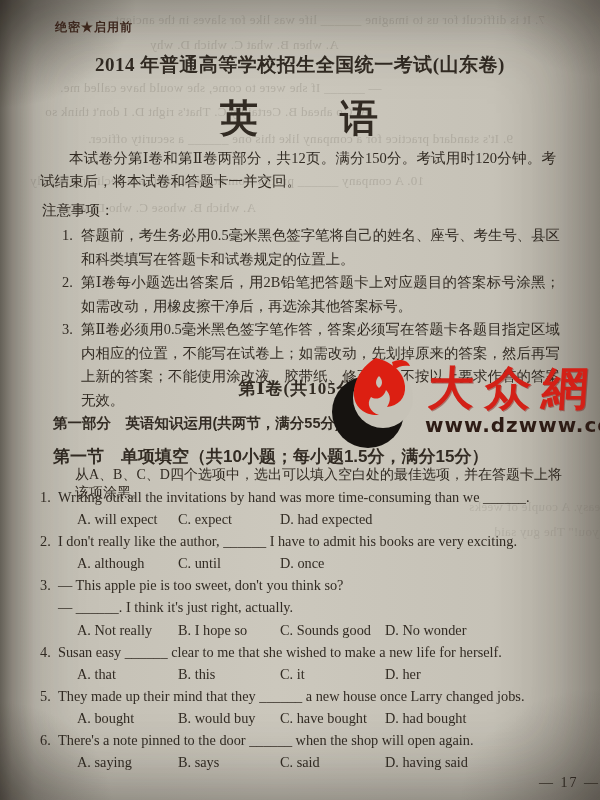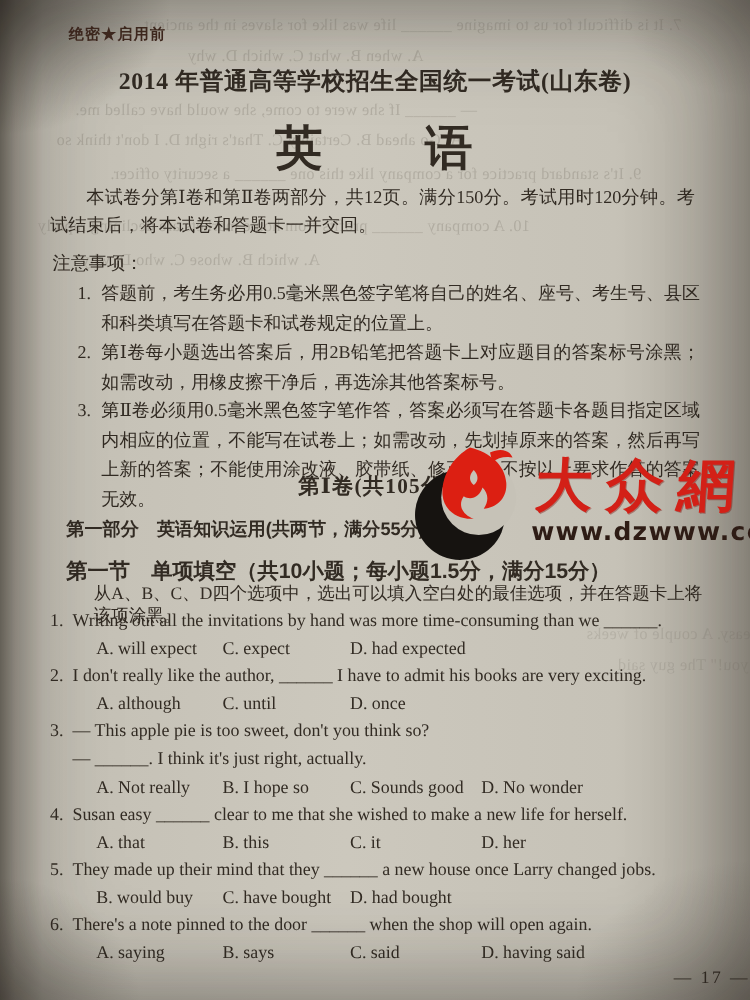--- a/index.html
+++ b/index.html
@@ -172,20 +172,21 @@
           <span>C. it</span>
           <span>D. her</span>
         </div>
       </div>
       <div>
         <div class="qline">
           <span class="qnum">5.</span>
           <span class="qtext">They made up their mind that they ______ a new house once Larry changed jobs.</span>
         </div>
         <div class="opts">
+          <span>A. bought</span>
           <span>B. would buy</span>
           <span>C. have bought</span>
           <span>D. had bought</span>
         </div>
       </div>
       <div>
         <div class="qline">
           <span class="qnum">6.</span>
           <span class="qtext">There's a note pinned to the door ______ when the shop will open again.</span>
         </div>

